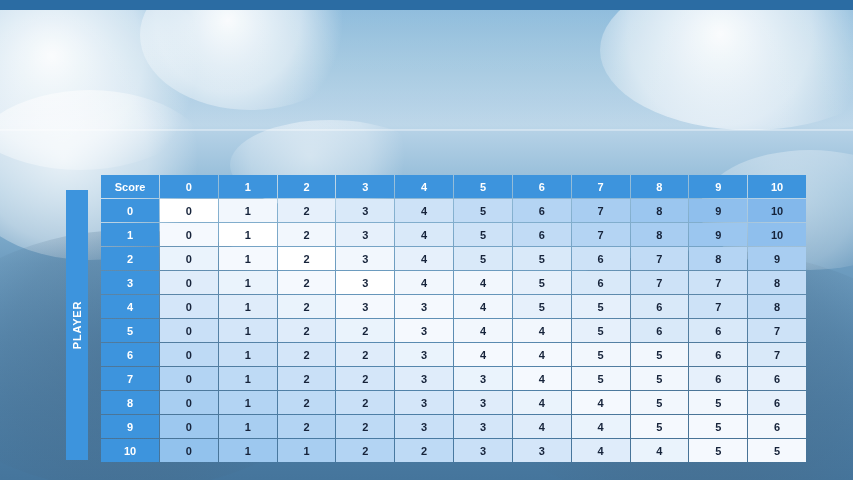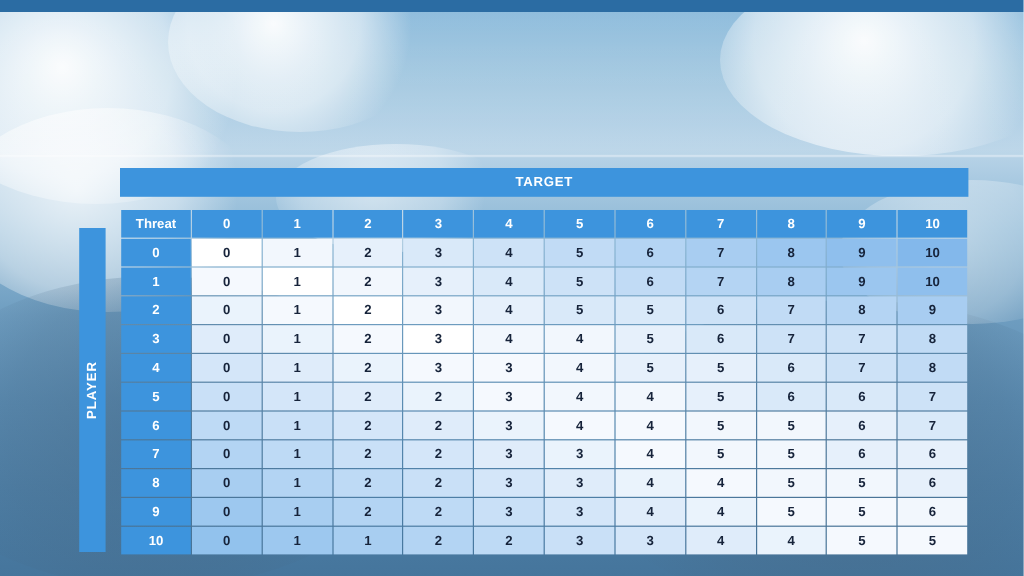--- a/index.html
+++ b/index.html
@@ -149,32 +149,29 @@
   <div class="cloud" style="left:230px; top:120px; width:200px; height:90px; opacity:0.55;"></div>
   <div class="darkcloud" style="left:-80px; top:230px; width:420px; height:260px;"></div>
   <div class="darkcloud" style="left:480px; top:250px; width:460px; height:260px;"></div>
   <div class="cloud" style="left:700px; top:150px; width:220px; height:120px; opacity:0.45;"></div>
 
   <div class="topbar"></div>
   <div class="titleband"></div>
   <div class="titleband-line"></div>
 
 
-  <div class="target-bar">
-    <span>TARGET</span>
-  </div>
 
   <div class="player-bar">
     <span>PLAYER</span>
   </div>
 
   <table class="matrix">
     <thead>
       <tr>
-        <th class="corner">Threat</th>
+        <th class="corner">Score</th>
       <th class="colhead">0</th>
           <th class="colhead">1</th>
           <th class="colhead">2</th>
           <th class="colhead">3</th>
           <th class="colhead">4</th>
           <th class="colhead">5</th>
           <th class="colhead">6</th>
           <th class="colhead">7</th>
           <th class="colhead">8</th>
           <th class="colhead">9</th>

